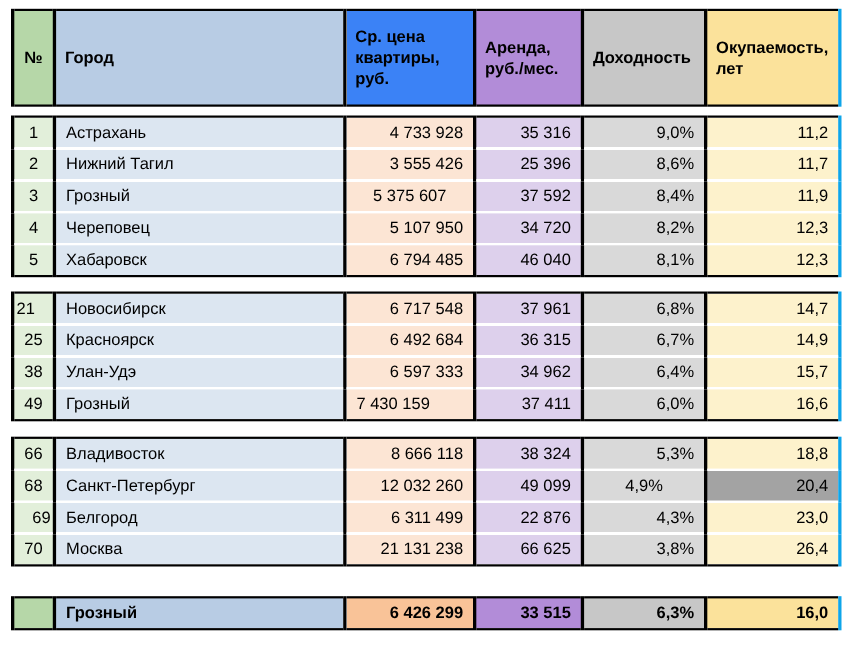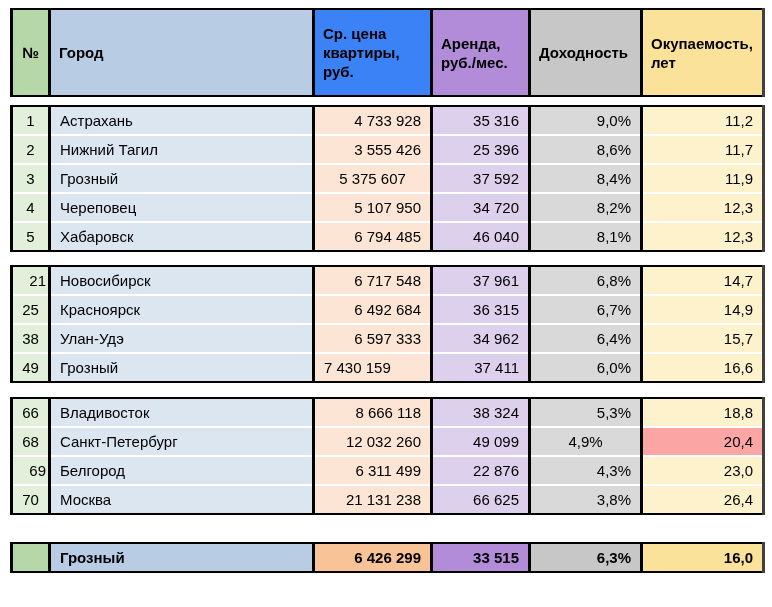--- a/index.html
+++ b/index.html
@@ -28,21 +28,21 @@
   col.c3 { width: 98px; }
   col.c4 { width: 112px; }
   col.c5 { width: 122px; }
 
   th, td {
     border-left: 3px solid #000;
     font-size: 15px;
     overflow: hidden;
     white-space: nowrap;
   }
-  .block th:last-child, .block td:last-child { border-right: 3px solid #404040; }
+  .block th:last-child, .block td:last-child { border-right: 3px solid #0ea5e9; }
 
   table.header-block { height: 89px; }
   th {
     font-weight: bold;
     text-align: left;
     vertical-align: middle;
     padding: 4px 8px;
     line-height: 19px;
     white-space: normal;
   }
@@ -146,21 +146,21 @@
         <colgroup>
           <col class="c0">
           <col class="c1">
           <col class="c2">
           <col class="c3">
           <col class="c4">
           <col class="c5">
         </colgroup>
         <tbody>
           <tr>
-            <td class="col-0" style="background: rgb(226, 239, 218); text-align: right;">21</td>
+            <td class="col-0" style="background: rgb(226, 239, 218); text-align: left;">21</td>
             <td class="col-1" style="background: rgb(220, 230, 241); text-align: left;">Новосибирск</td>
             <td class="col-2" style="background: rgb(252, 229, 212); text-align: right;">6 717 548</td>
             <td class="col-3" style="background: rgb(221, 208, 236); text-align: right;">37 961</td>
             <td class="col-4" style="background: rgb(217, 217, 217); text-align: right;">6,8%</td>
             <td class="col-5" style="background: rgb(253, 242, 204); text-align: right;">14,7</td>
           </tr>
           <tr>
             <td class="col-0" style="background: rgb(226, 239, 218); text-align: center;">25</td>
             <td class="col-1" style="background: rgb(220, 230, 241); text-align: left;">Красноярск</td>
             <td class="col-2" style="background: rgb(252, 229, 212); text-align: right;">6 492 684</td>
@@ -203,21 +203,21 @@
             <td class="col-3" style="background: rgb(221, 208, 236); text-align: right;">38 324</td>
             <td class="col-4" style="background: rgb(217, 217, 217); text-align: right;">5,3%</td>
             <td class="col-5" style="background: rgb(253, 242, 204); text-align: right;">18,8</td>
           </tr>
           <tr>
             <td class="col-0" style="background: rgb(226, 239, 218); text-align: center;">68</td>
             <td class="col-1" style="background: rgb(220, 230, 241); text-align: left;">Санкт-Петербург</td>
             <td class="col-2" style="background: rgb(252, 229, 212); text-align: right;">12 032 260</td>
             <td class="col-3" style="background: rgb(221, 208, 236); text-align: right;">49 099</td>
             <td class="col-4" style="background: rgb(217, 217, 217); text-align: center;">4,9%</td>
-            <td class="col-5" style="background: #fca5a5; text-align: right;">20,4</td>
+            <td class="col-5" style="background: #a3a3a3; text-align: right;">20,4</td>
           </tr>
           <tr>
             <td class="col-0" style="background: rgb(226, 239, 218); text-align: right;">69</td>
             <td class="col-1" style="background: rgb(220, 230, 241); text-align: left;">Белгород</td>
             <td class="col-2" style="background: rgb(252, 229, 212); text-align: right;">6 311 499</td>
             <td class="col-3" style="background: rgb(221, 208, 236); text-align: right;">22 876</td>
             <td class="col-4" style="background: rgb(217, 217, 217); text-align: right;">4,3%</td>
             <td class="col-5" style="background: rgb(253, 242, 204); text-align: right;">23,0</td>
           </tr>
           <tr>

